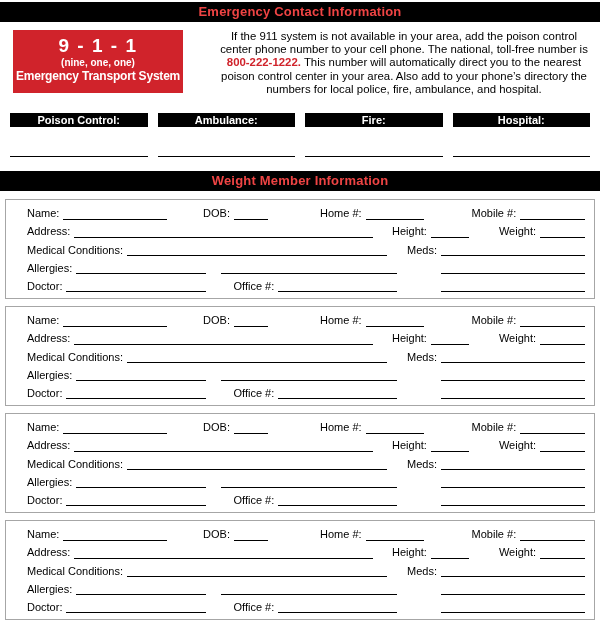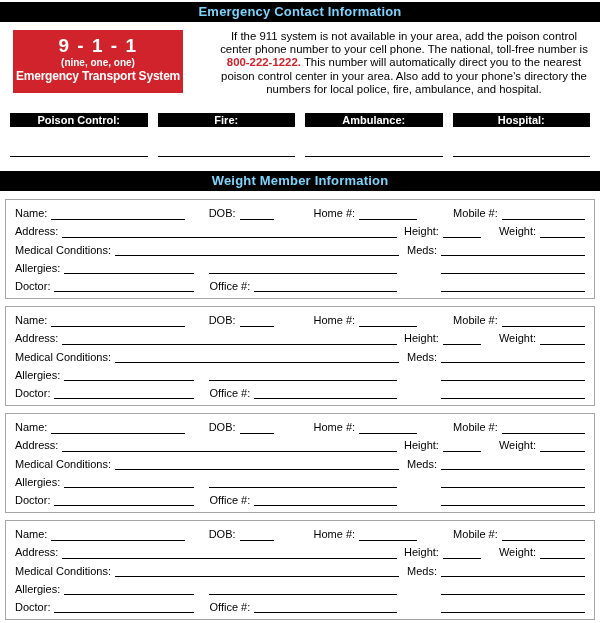--- a/index.html
+++ b/index.html
@@ -5,21 +5,21 @@
   * { margin:0; padding:0; box-sizing:border-box; }
   html, body {
     width:600px; height:623px;
     background:#ffffff;
     font-family:"Liberation Sans", sans-serif;
     color:#000;
     overflow:hidden;
   }
   
   .bar {
-    height:20px; background:#000000; color:#7dd3fc;
+    height:20px; background:#000000; color:#ef4444;
     font-size:13px; font-weight:bold; text-align:center;
     line-height:20px; letter-spacing:.2px;
   }
   .bar.top { margin-top:2px; }
   .bar.family { margin-top:14px; }
 
   
   .intro-section { display:flex; margin:8px 10px 0 13px;gap:25px; }
   .red-box {
     width:170px; height:63px; flex-shrink:0;
@@ -43,21 +43,21 @@
 
   
   #family-blocks .member-card {
     margin:7px 5px 0 5px; height:100px;
     border:1px solid #a6a6a6;
     padding:4px 9px 3px 9px;
     font-size:11px;
   }
   #family-blocks .member-card:first-child { margin-top:8px; }
   .frow { display:flex; height:18.2px; align-items:flex-end; }
-  .flabel { flex-shrink:0; margin-right:4px; padding-bottom:3px; white-space:nowrap; }
+  .flabel { flex-shrink:0; margin-right:4px; padding-bottom:3px; white-space:nowrap;margin-left:12px; }
   .fline { border-bottom:1.4px solid #000; margin-bottom:2.5px; flex-shrink:0; height:1px; }
   .grow1  { flex:1 1 0; }
   .grow16 { flex:1.6 1 0; }
   .w34{width:34px} .w38{width:38px} .w45{width:45px} .w58{width:58px}
   .w130{width:130px} .w140{width:140px} .w144{width:144px}
   .gap { flex-shrink:0; }
   .g7{width:7px} .g8{width:8px} .g15{width:15px} .g18{width:18px}
   .g24{width:24px} .g36{width:36px} .g40{width:40px} .g44{width:44px}
 </style>
 </head>
@@ -78,27 +78,27 @@
 
 <div class="contacts">
   <div class="contact-col">
     <div class="contact-box">
       <span>Poison Control:</span>
     </div>
     <div class="contact-line"></div>
   </div>
   <div class="contact-col">
     <div class="contact-box">
-      <span>Fire:</span>
+      <span>Ambulance:</span>
     </div>
     <div class="contact-line"></div>
   </div>
   <div class="contact-col">
     <div class="contact-box">
-      <span>Ambulance:</span>
+      <span>Fire:</span>
     </div>
     <div class="contact-line"></div>
   </div>
   <div class="contact-col">
     <div class="contact-box">
       <span>Hospital:</span>
     </div>
     <div class="contact-line"></div>
   </div>
 </div>

